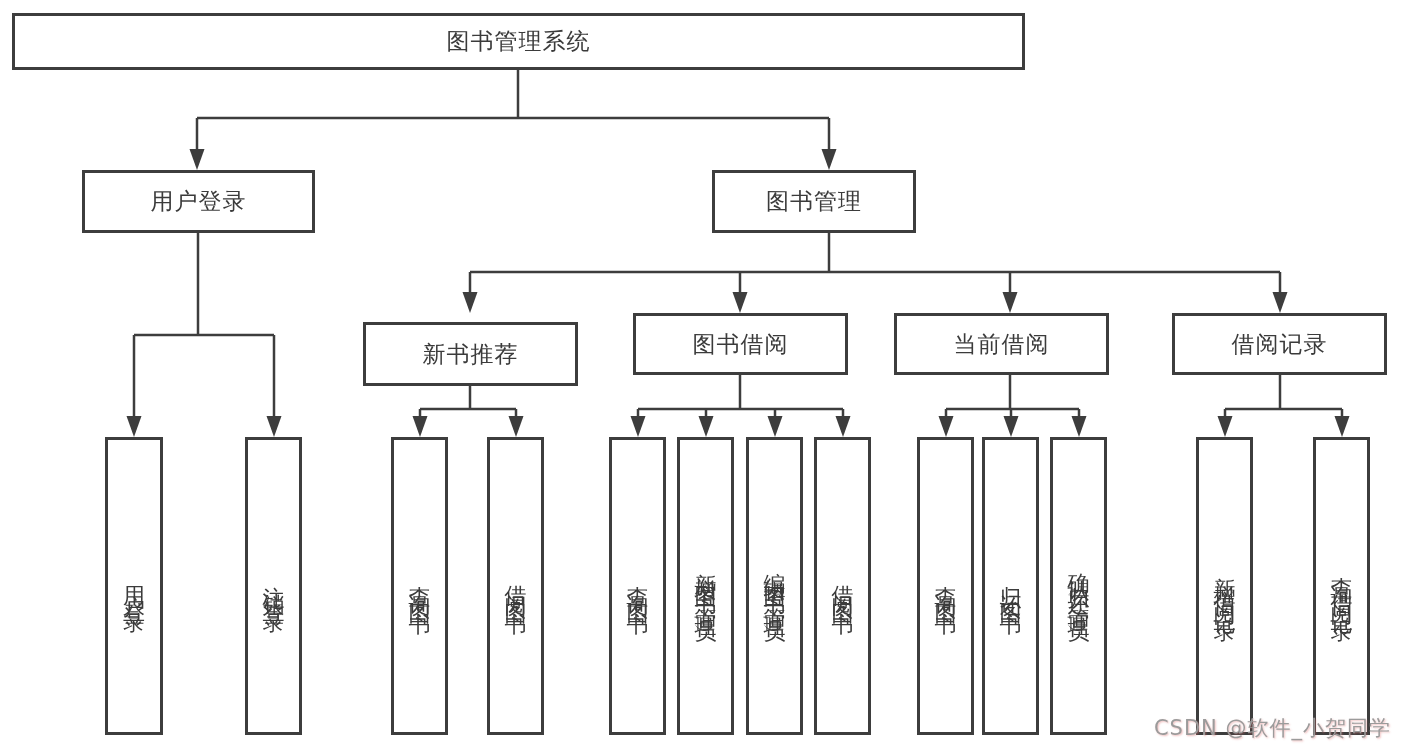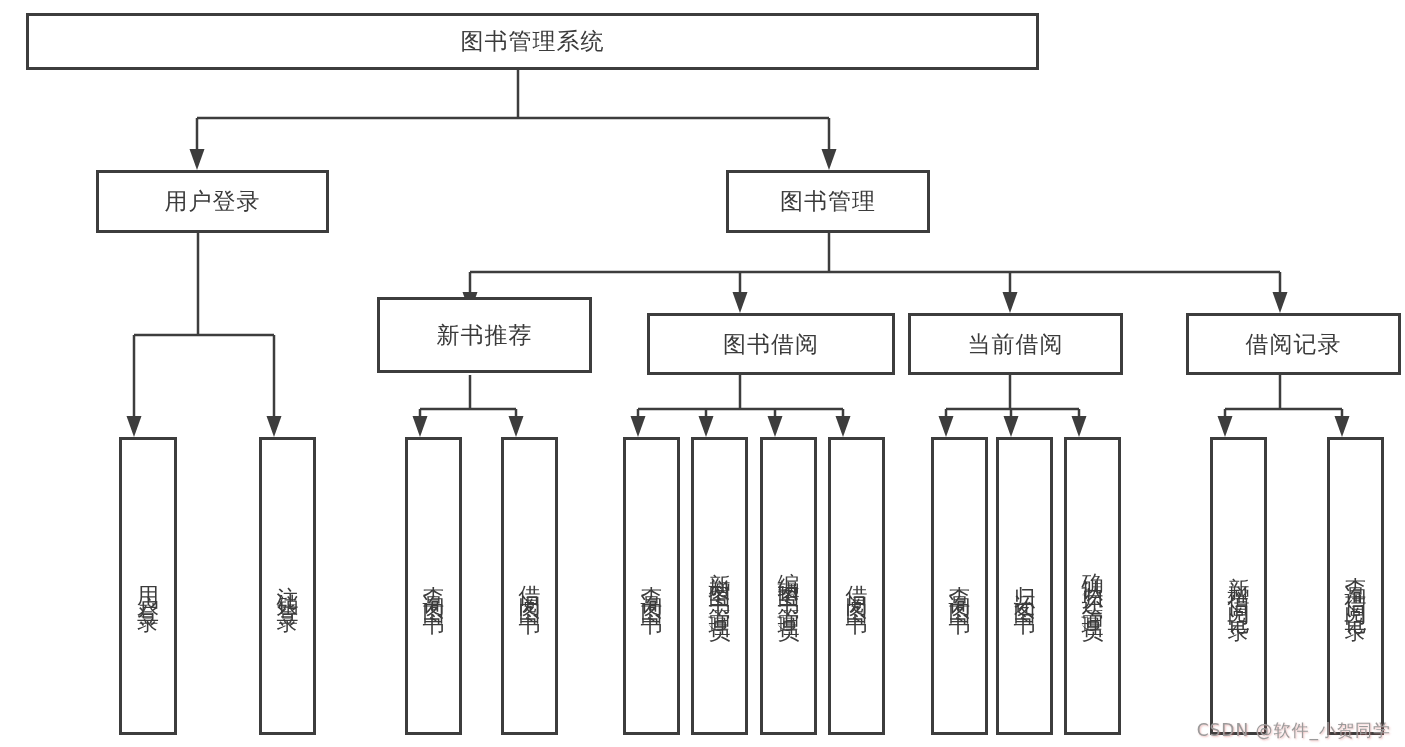--- a/index.html
+++ b/index.html
@@ -12,21 +12,20 @@
   }
   .node{
     position:absolute;
     background:#ffffff;
     border:3px solid #3d3d3d;
     box-sizing:border-box;
     display:flex;
     align-items:center;
     justify-content:center;
     color:#3b3b3b;
-    margin-left:14px;
   }
   .hnode span{
     font-size:23px;
     letter-spacing:1px;
     white-space:nowrap;
   }
   .leaf span.vtext{
     writing-mode:vertical-rl;
     text-orientation:mixed;
     font-size:22px;
@@ -36,21 +35,21 @@
   }
   #connector-layer{
     position:absolute;
     left:0;top:0;
     pointer-events:none;
   }
   #watermark{
     position:absolute;
     right:14px;
     bottom:5px;
-    font-size:17px;
+    font-size:21px;
     color:#9b9b9b;
     letter-spacing:1px;
     text-shadow:1px 1px 2px rgba(219,106,106,0.45);
     white-space:nowrap;
     z-index:5;
   }
 </style>
 </head>
 <body>
 
@@ -129,24 +128,24 @@
     <span>图书管理系统</span>
   </div>
 
   <div class="node hnode" style="left:82px;top:170px;width:233px;height:63px">
     <span>用户登录</span>
   </div>
   <div class="node hnode" style="left:712px;top:170px;width:204px;height:63px">
     <span>图书管理</span>
   </div>
 
-  <div class="node hnode" style="left:363px;top:297px;width:215px;height:76px">
+  <div class="node hnode" style="left:363px;top:322px;width:215px;height:64px">
     <span>新书推荐</span>
   </div>
-  <div class="node hnode" style="left:633px;top:313px;width:248px;height:62px">
+  <div class="node hnode" style="left:633px;top:313px;width:215px;height:62px">
     <span>图书借阅</span>
   </div>
   <div class="node hnode" style="left:894px;top:313px;width:215px;height:62px">
     <span>当前借阅</span>
   </div>
   <div class="node hnode" style="left:1172px;top:313px;width:215px;height:62px">
     <span>借阅记录</span>
   </div>
 
   <div class="node leaf" style="left:105px;top:437px;width:58px;height:298px">

